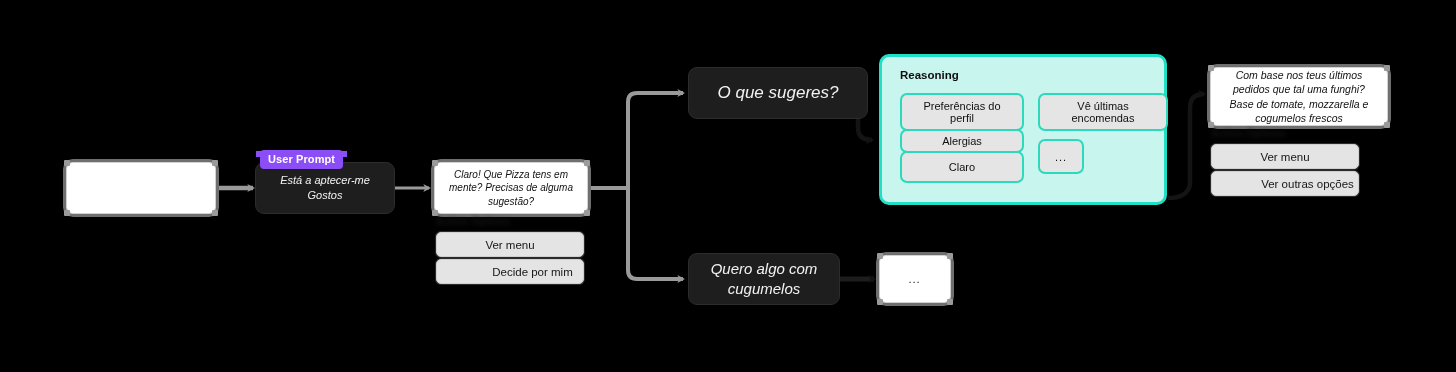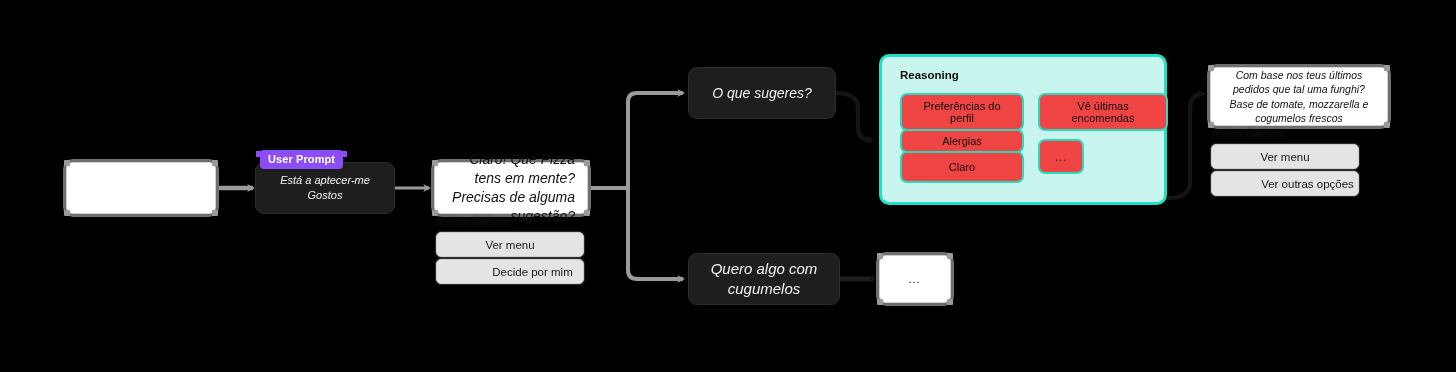--- a/index.html
+++ b/index.html
@@ -139,21 +139,21 @@
     margin-bottom: 12px;
   }
   .reasoning-cols {
     display: flex;
     gap: 14px;
     align-items: flex-start;
   }
   .r-col { display: flex; flex-direction: column; }
   .r-box {
     box-sizing: border-box;
-    background: #ef4444;
+    background: #e5e5e5;
     border: 2px solid #2bd9bd;
     border-radius: 7px;
     display: flex;
     align-items: center;
     justify-content: center;
     font-size: 11px;
     color: #101010;
     text-align: center;
     padding: 8px 10px;
   }
@@ -202,35 +202,35 @@
 
   <div class="node node-dark" style="left:255px; top:162px; width:140px; height:52px; font-size:11px;">
     <span class="node-text">Está a aptecer-me Gostos</span>
   </div>
   <div class="badge" style="left:260px; top:150px;">
     <span class="badge-notch-l"></span>
     <span class="badge-notch-r"></span>
     <span>User Prompt</span>
   </div>
 
-  <div class="node node-light" style="left:434px; top:162px; width:154px; height:52px; font-size:14px;text-align:right;">
+  <div class="node node-light" style="left:434px; top:162px; width:154px; height:52px; font-size:10px;">
     <span class="handle h-tl"></span>
     <span class="handle h-tr"></span>
     <span class="handle h-bl"></span>
     <span class="handle h-br"></span>
     <span class="node-text">Claro! Que Pizza tens em mente? Precisas de alguma sugestão?</span>
   </div>
 
   <div class="opt-group" style="left:436px; top:216px; width:148px;">
     <div class="opt-label">Action Options</div>
     <div class="opt-btn">Ver menu</div>
     <div class="opt-btn">Decide por mim</div>
   </div>
 
-  <div class="node node-dark" style="left:688px; top:67px; width:148px; height:52px; font-size:14px;">
+  <div class="node node-dark" style="left:688px; top:67px; width:180px; height:52px; font-size:17px;">
     <span class="node-text">O que sugeres?</span>
   </div>
 
   <div class="node node-dark" style="left:688px; top:253px; width:152px; height:52px; font-size:15px;">
     <span class="node-text">Quero algo com cugumelos</span>
   </div>
 
   <div class="node node-light" style="left:879px; top:255px; width:72px; height:48px; font-size:11px;">
     <span class="handle h-tl"></span>
     <span class="handle h-tr"></span>

